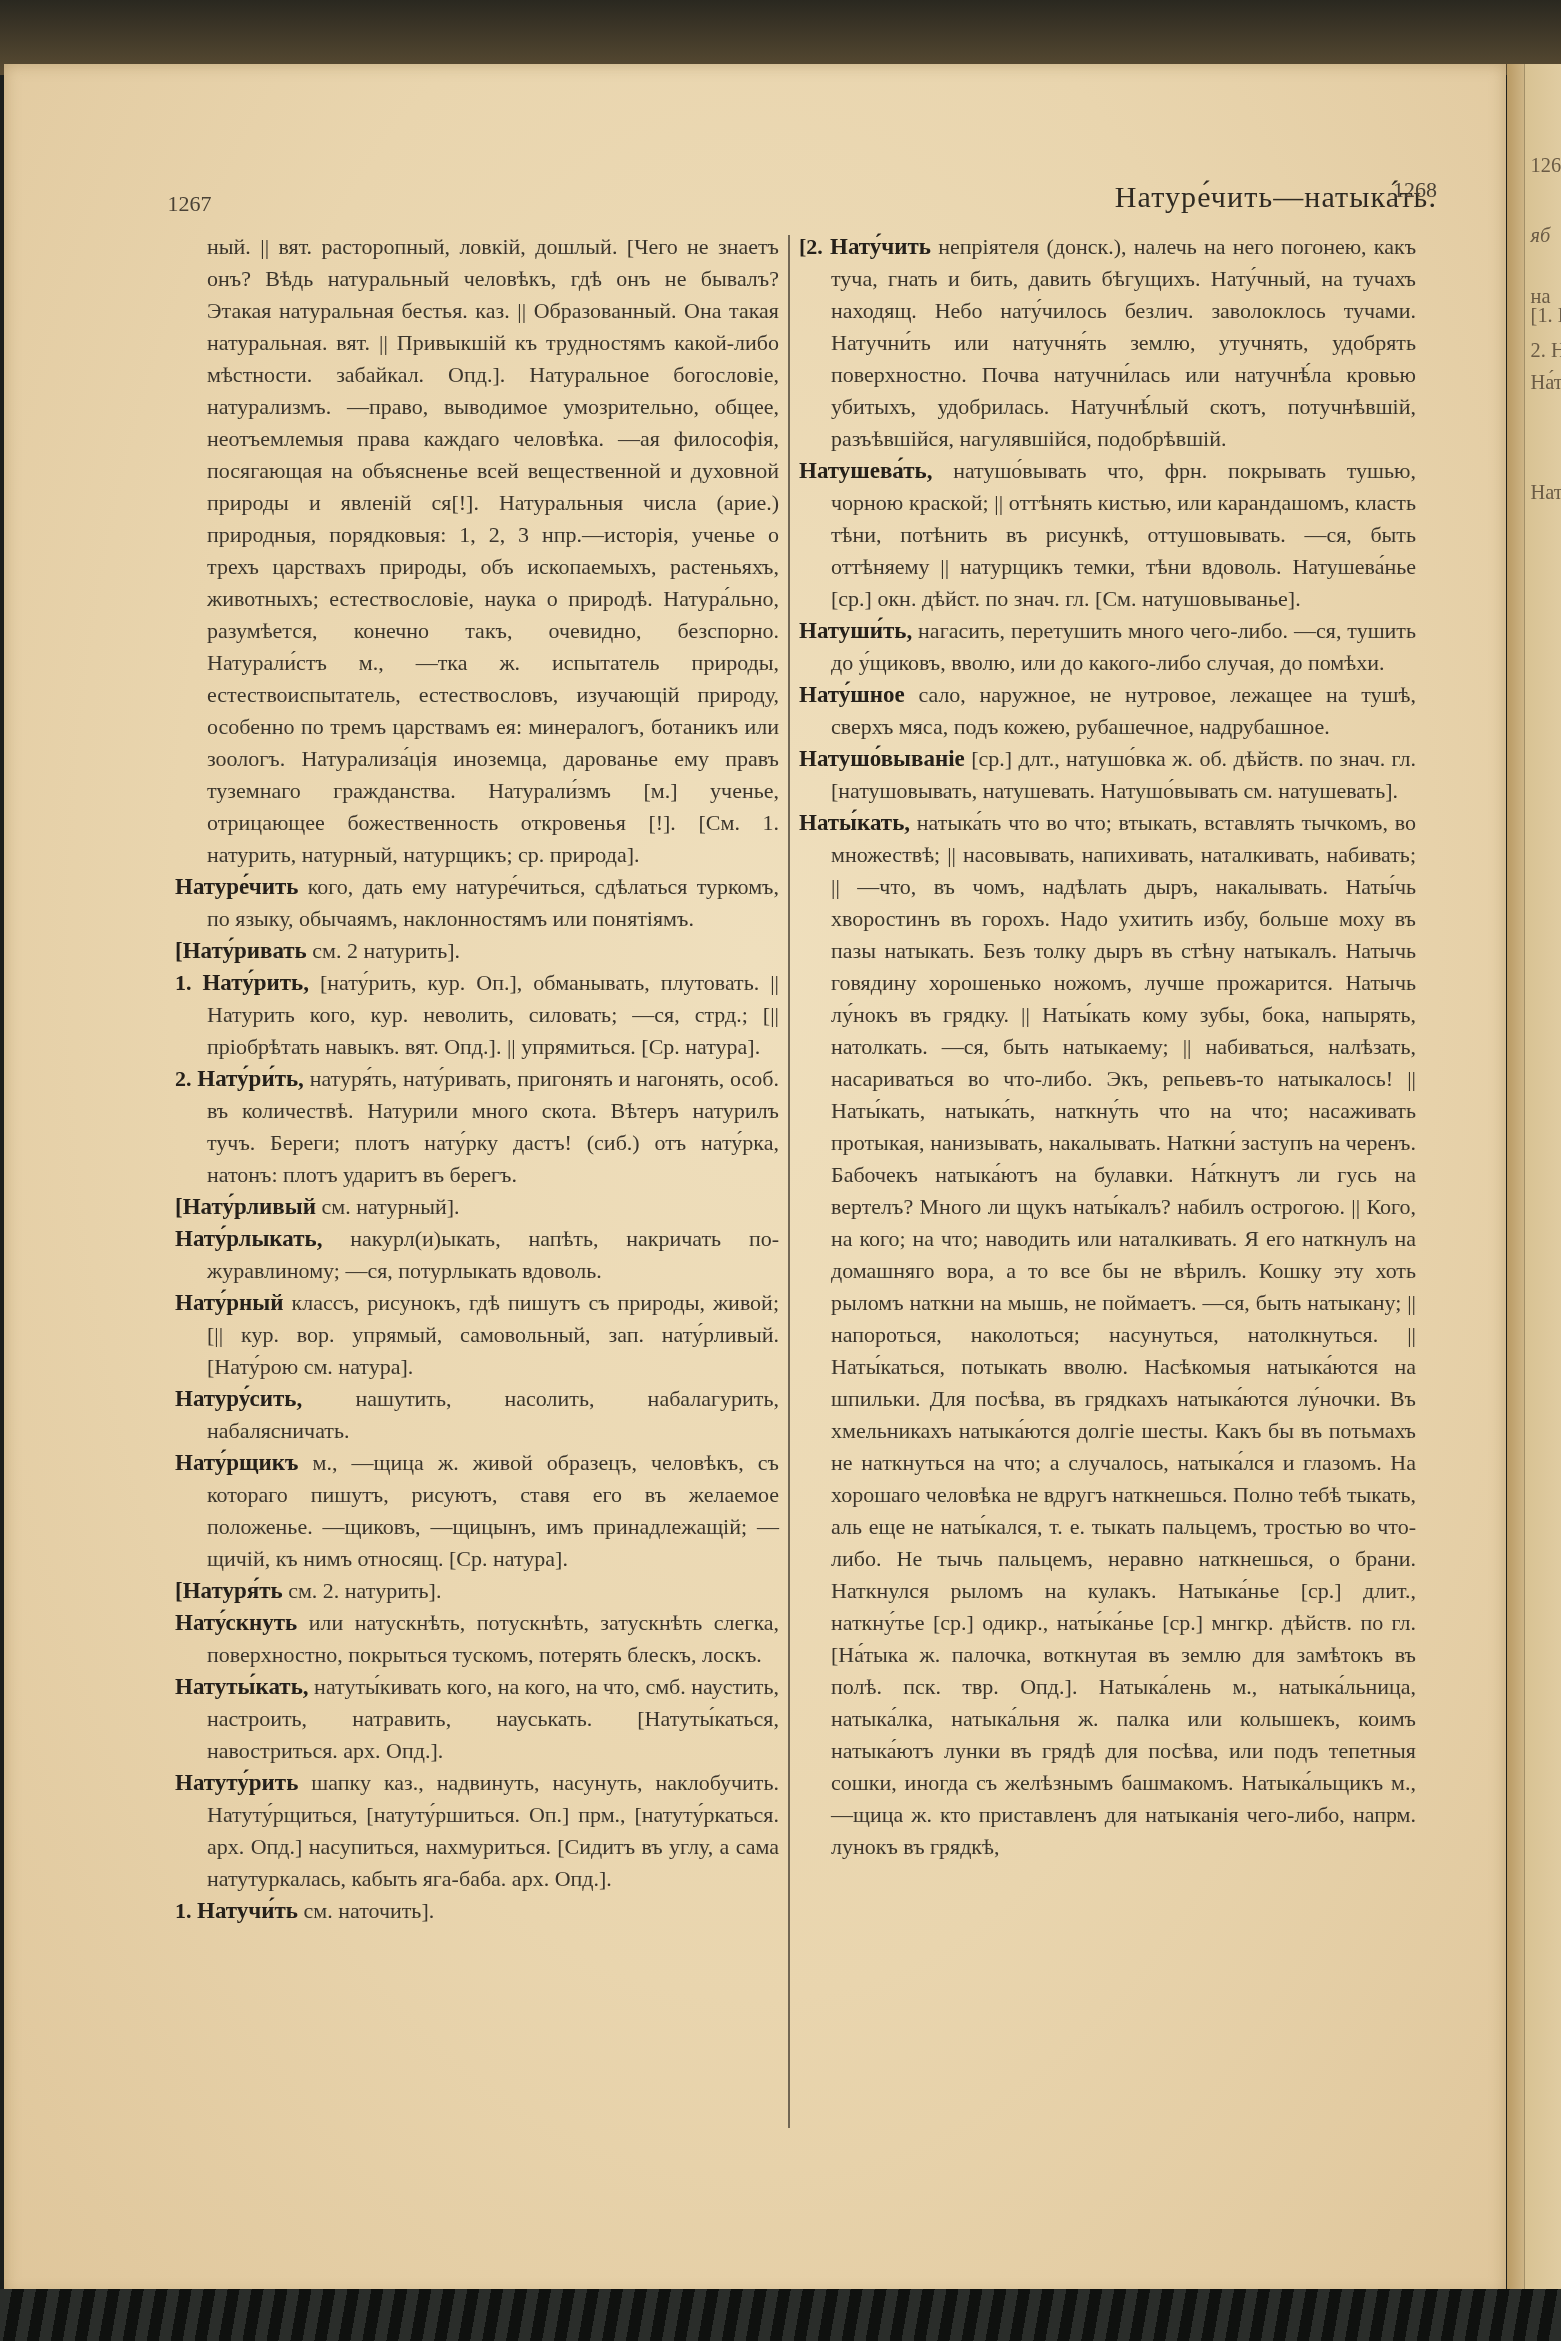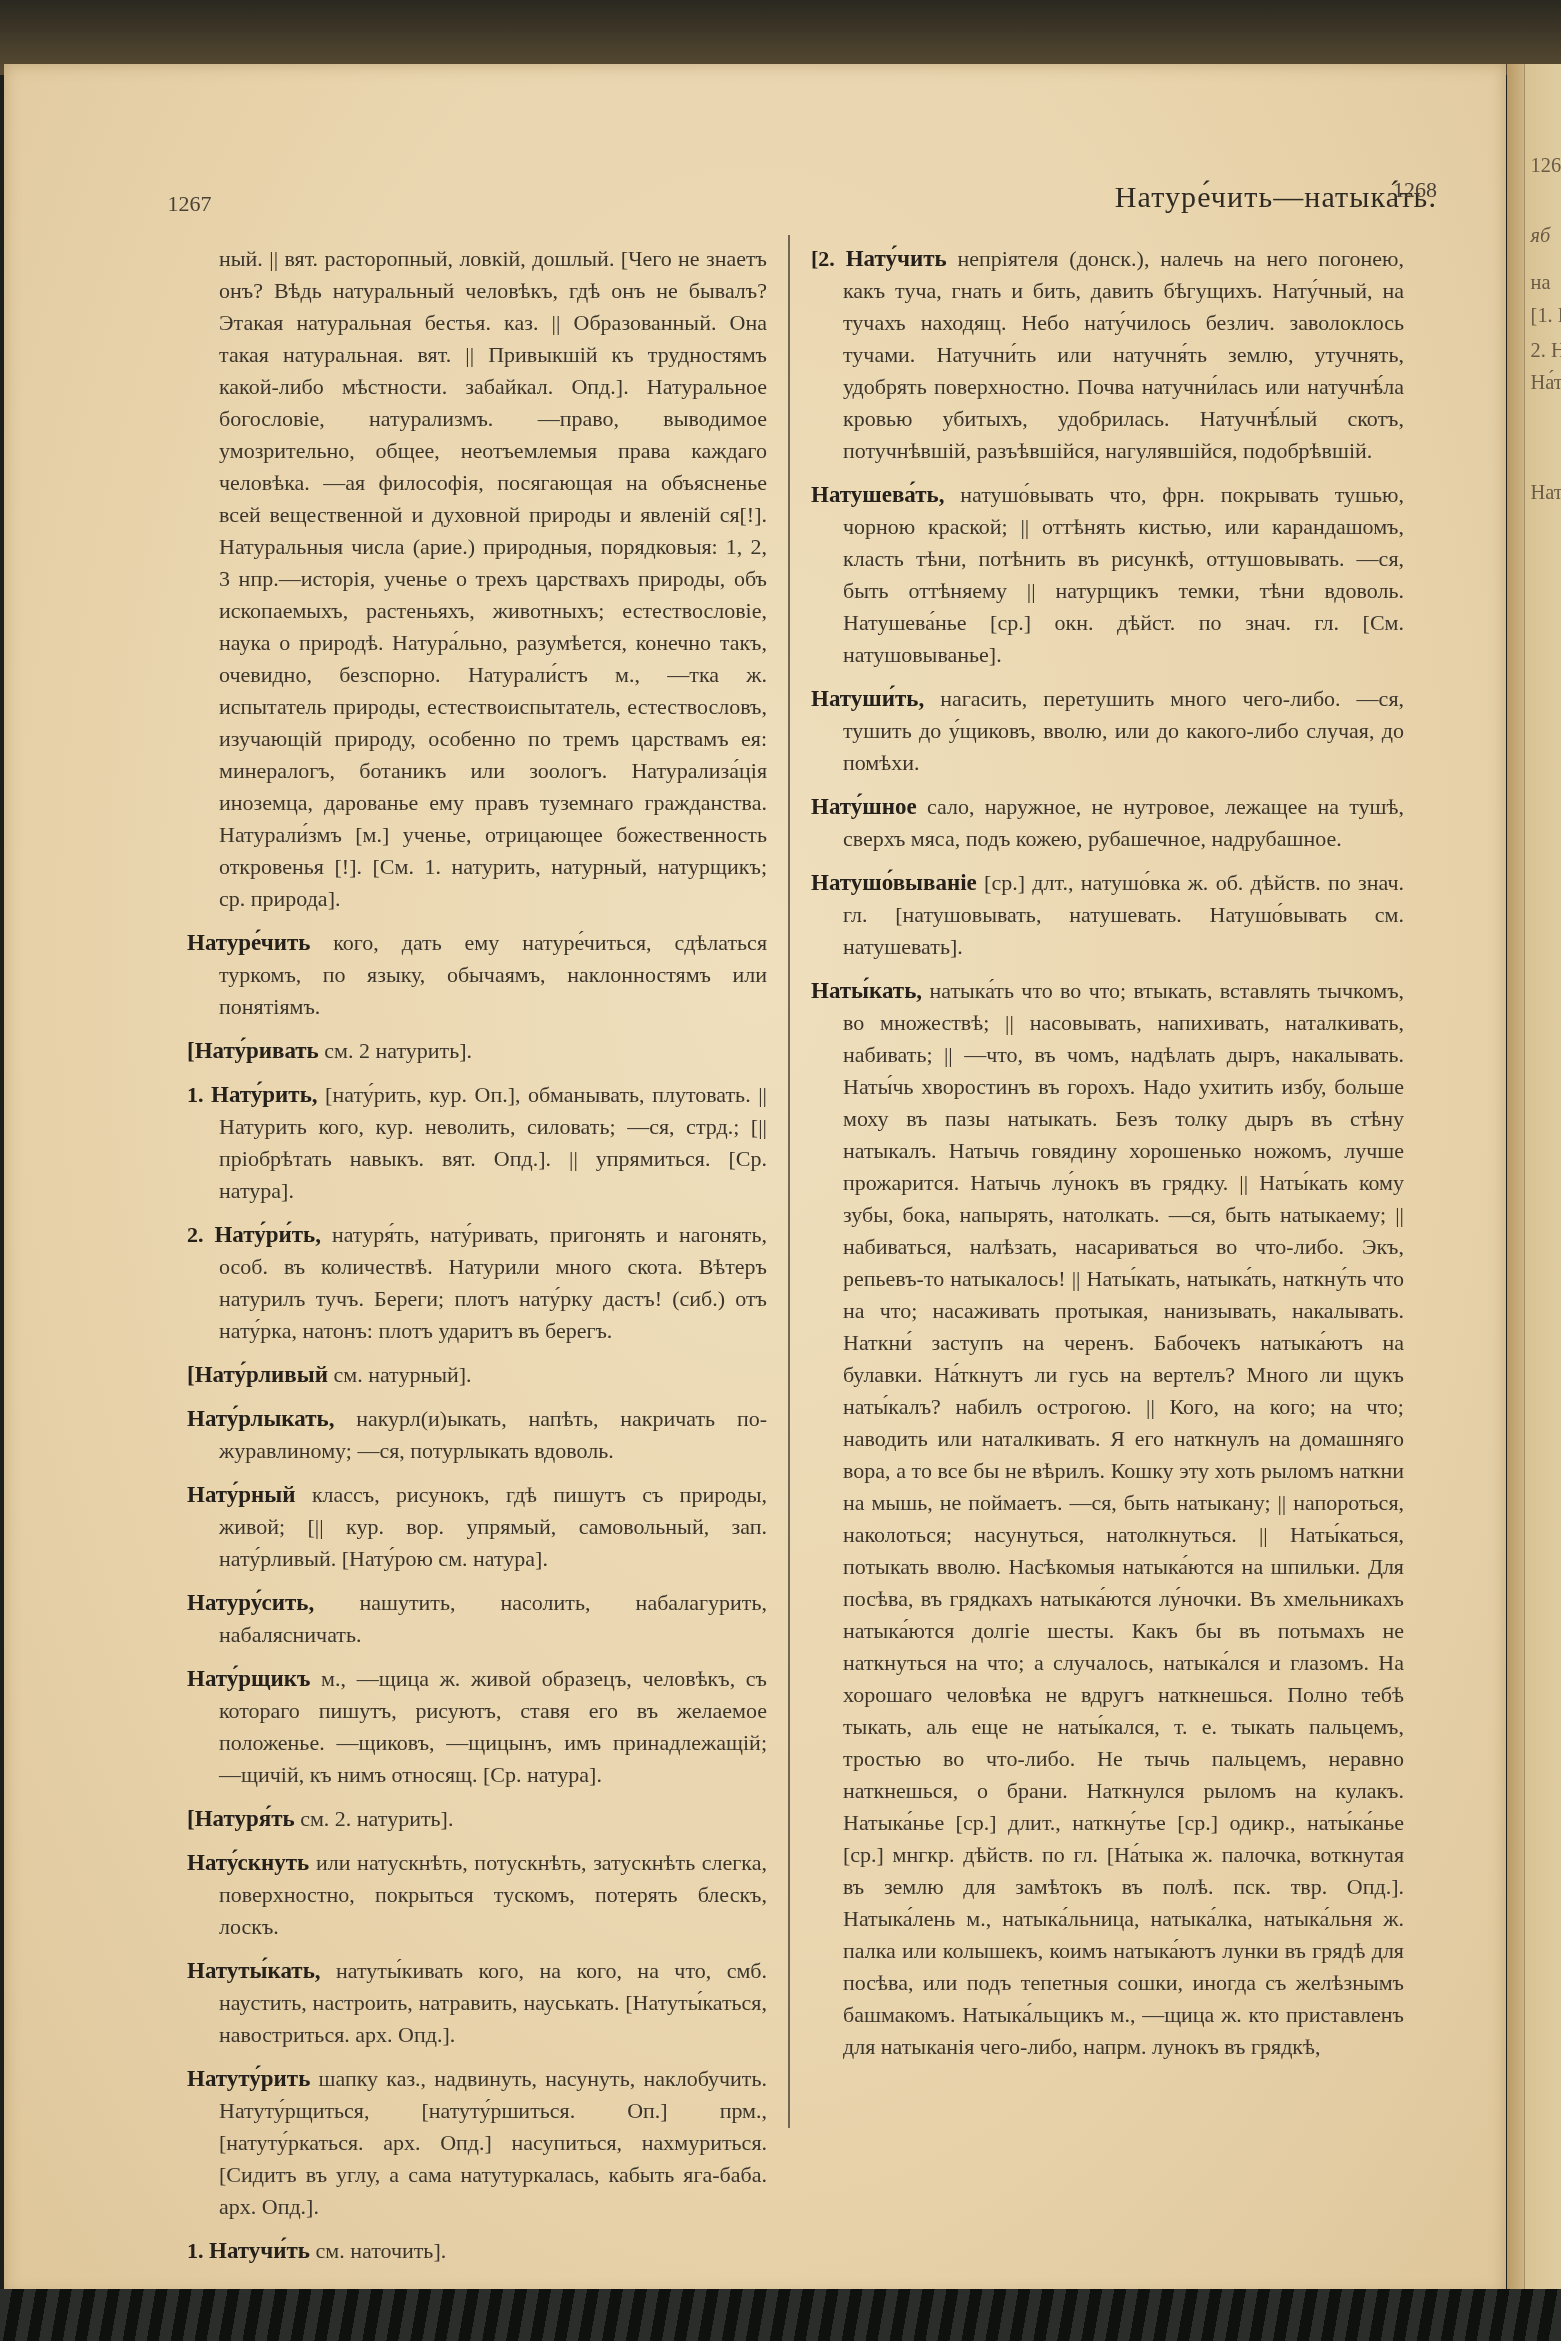--- a/index.html
+++ b/index.html
@@ -36,37 +36,37 @@
   .col {
     position: absolute; top: 231px; font-size: 22px; line-height: 32px;
     color: #3b352c; text-align: justify;
   }
   .col.left { left: 175px; width: 604px; }
   .col.right { left: 799px; width: 617px; }
   .rule {
     position: absolute; left: 788px; top: 235px; width: 1.6px; height: 1893px;
     background: #4a4236; opacity: 0.75;
   }
-  .entry { margin: 12px; padding-left: 32px; text-indent: -32px; }
+  .entry { margin: 0; padding-left: 32px; text-indent: -32px; }
   .entry.cont { padding-left: 32px; text-indent: 0; }
   .hw { font-weight: bold; color: #25201a; font-size: 23px; }
   .num { font-weight: bold; color: #25201a; }
 </style>
 </head>
 <body>
 
 <div class="bg-top"></div>
 
 <div class="page">
 </div>
 
 <div class="page-edge">
   <span class="edge-text" style="top:91px;">1269</span>
   <span class="edge-text" style="top:161px;font-style:italic;">яб</span>
-  <span class="edge-text" style="top:208px;">на</span>
+  <span class="edge-text" style="top:222px;">на</span>
   <span class="edge-text" style="top:241px;">[1. Н</span>
   <span class="edge-text" style="top:276px;">2. Н</span>
   <span class="edge-text" style="top:308px;">На́т</span>
   <span class="edge-text" style="top:418px;">Нат</span>
 </div>
 
 <div class="header">
   <span class="pnum left">1267</span>
   <div class="running-head">Натуре́чить—натыка́ть.</div>
   <span class="pnum right">1268</span>

